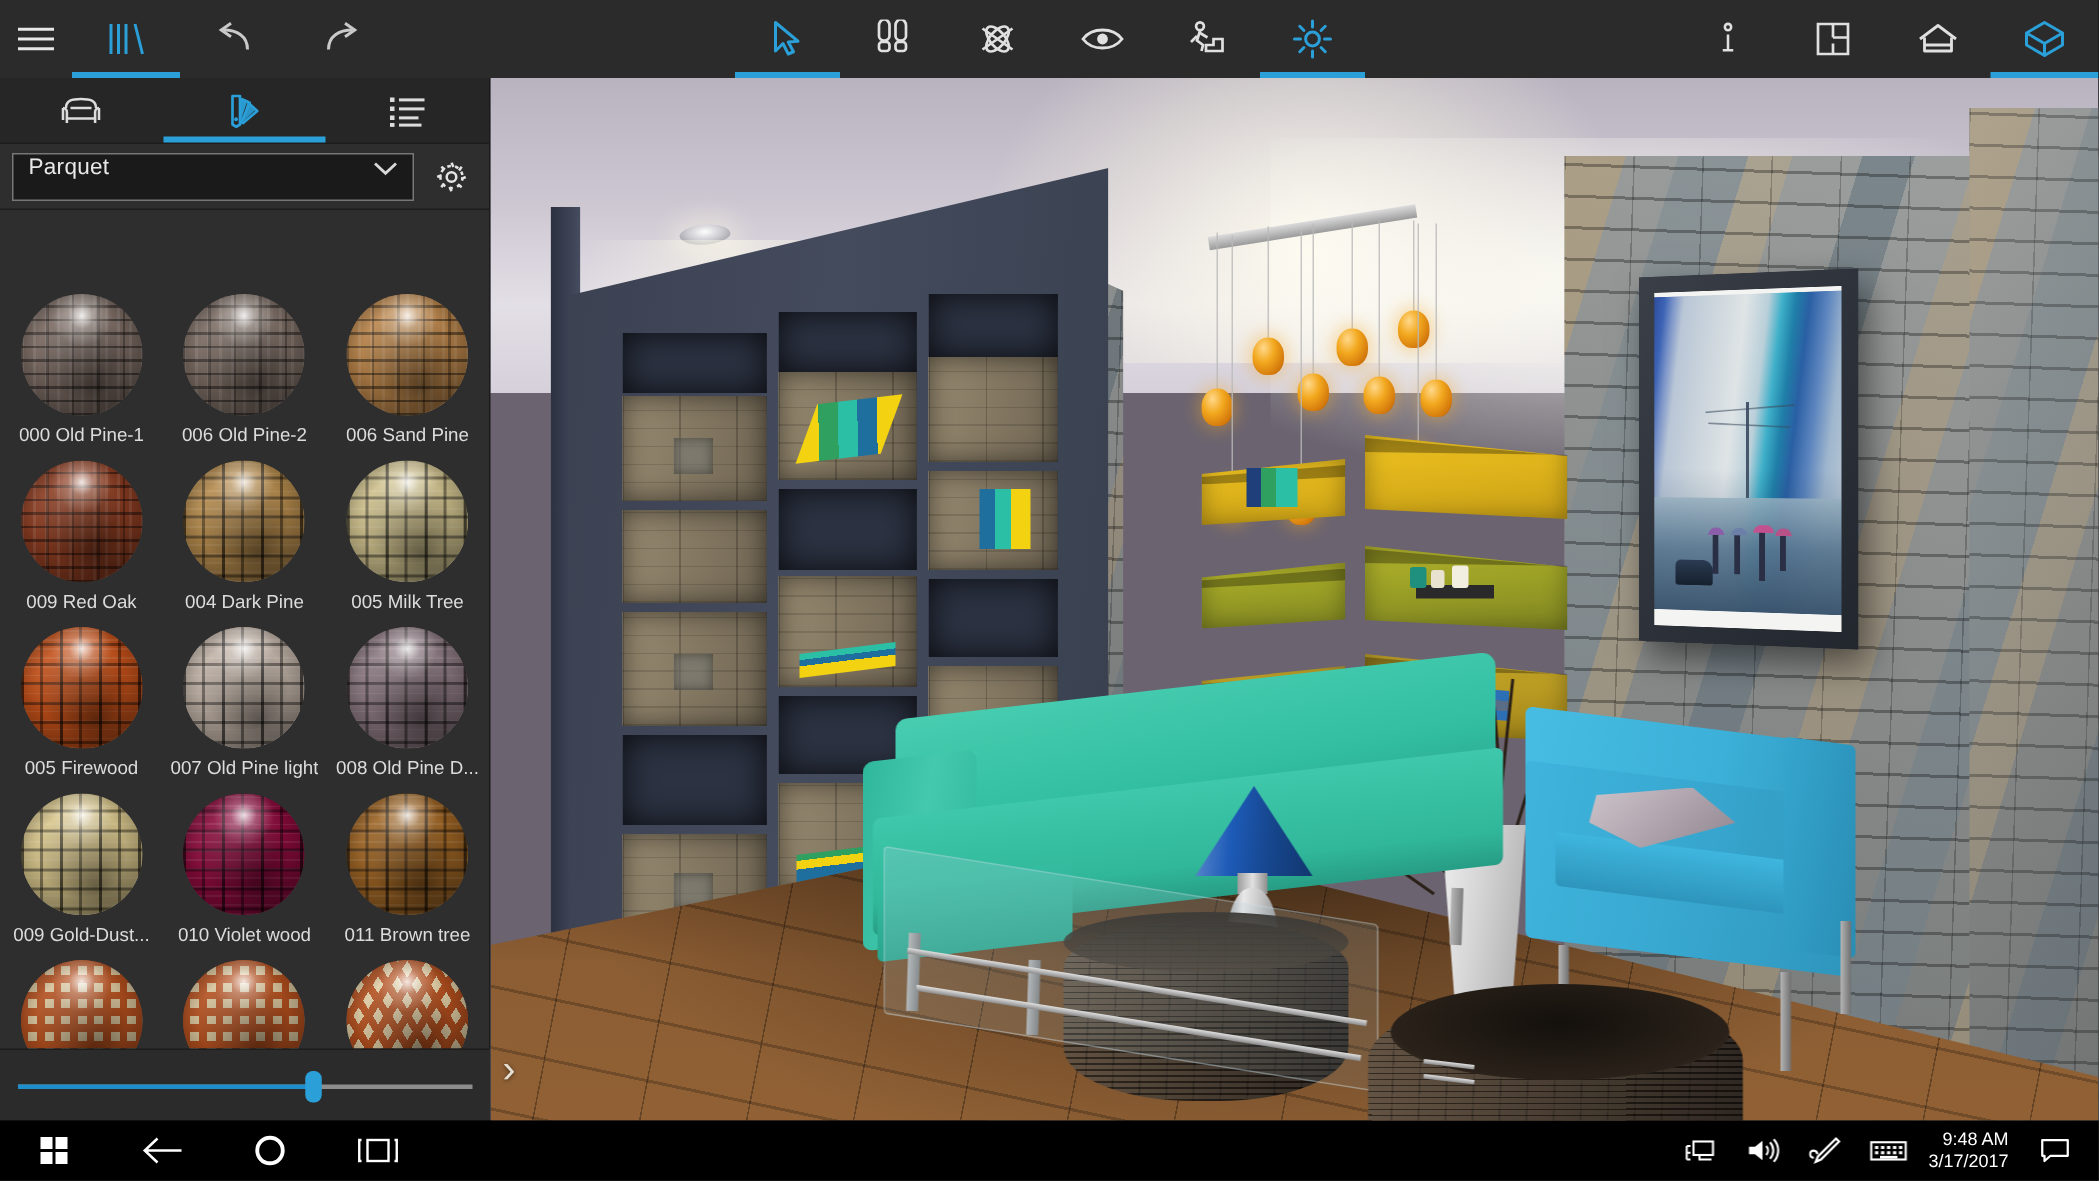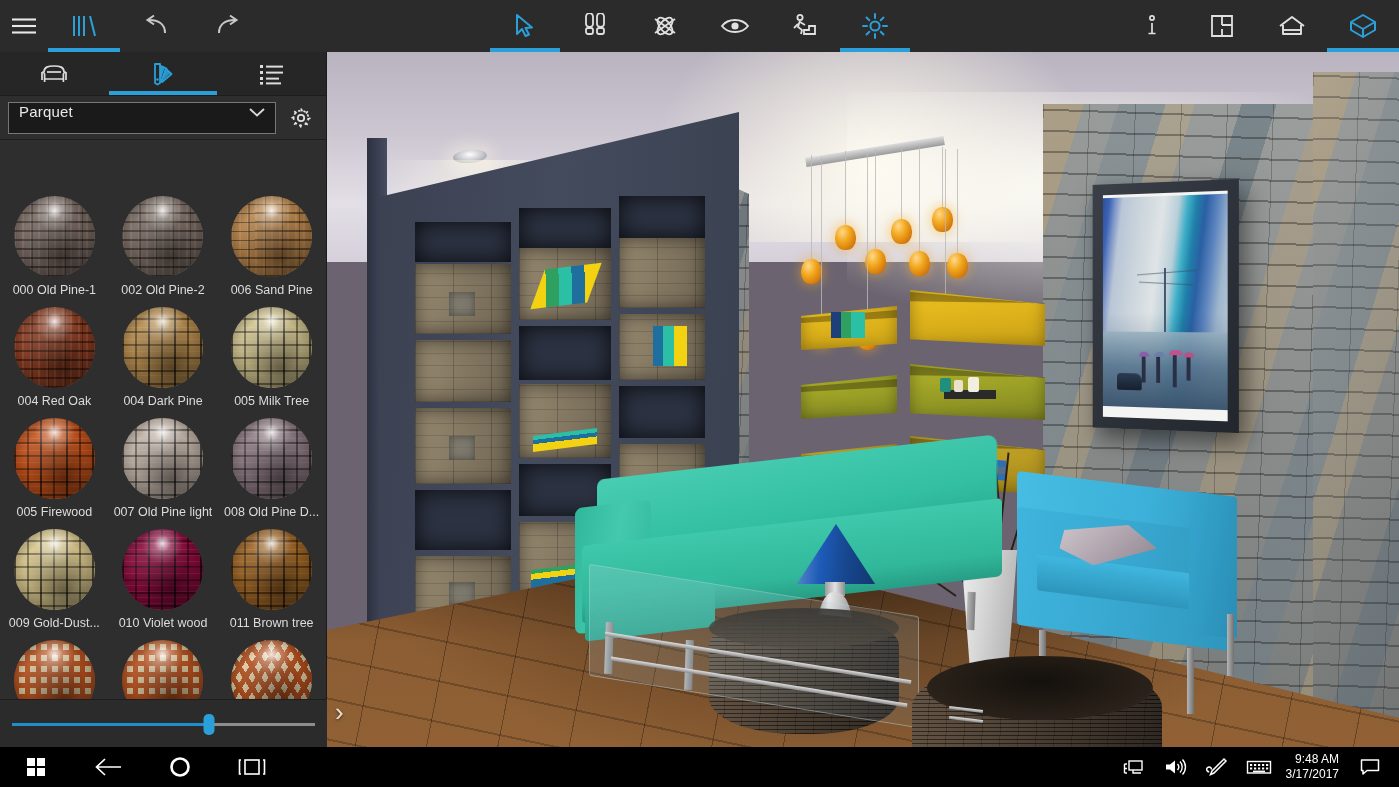--- a/index.html
+++ b/index.html
@@ -641,29 +641,29 @@
     </div>
 
     <div class="sb-grid-wrap">
       <div class="sb-grid" id="swatch-grid">
           <div class="swatch">
             <div class="ball" style="background-color: rgb(122, 106, 98); background-image: repeating-linear-gradient(0deg, rgba(0, 0, 0, 0.42) 0px, rgba(0, 0, 0, 0.42) 1.5px, rgba(0, 0, 0, 0) 1.5px, rgba(0, 0, 0, 0) 9px), repeating-linear-gradient(90deg, rgba(0, 0, 0, 0.3) 0px, rgba(0, 0, 0, 0.3) 1.5px, rgba(0, 0, 0, 0) 1.5px, rgba(0, 0, 0, 0) 17px), repeating-linear-gradient(90deg, rgba(255, 255, 255, 0.1) 0px, rgba(255, 255, 255, 0.1) 2px, rgba(0, 0, 0, 0) 2px, rgba(0, 0, 0, 0) 8px);"></div>
             <div class="swatch-label">000 Old Pine-1</div>
           </div>
           <div class="swatch">
             <div class="ball" style="background-color: rgb(125, 110, 101); background-image: repeating-linear-gradient(0deg, rgba(0, 0, 0, 0.42) 0px, rgba(0, 0, 0, 0.42) 1.5px, rgba(0, 0, 0, 0) 1.5px, rgba(0, 0, 0, 0) 9px), repeating-linear-gradient(90deg, rgba(0, 0, 0, 0.3) 0px, rgba(0, 0, 0, 0.3) 1.5px, rgba(0, 0, 0, 0) 1.5px, rgba(0, 0, 0, 0) 17px), repeating-linear-gradient(90deg, rgba(255, 255, 255, 0.1) 0px, rgba(255, 255, 255, 0.1) 2px, rgba(0, 0, 0, 0) 2px, rgba(0, 0, 0, 0) 8px);"></div>
-            <div class="swatch-label">002 Old Pine-2</div>
+            <div class="swatch-label">006 Old Pine-2</div>
           </div>
           <div class="swatch">
             <div class="ball" style="background-color: rgb(185, 132, 74); background-image: repeating-linear-gradient(0deg, rgba(0, 0, 0, 0.42) 0px, rgba(0, 0, 0, 0.42) 1.5px, rgba(0, 0, 0, 0) 1.5px, rgba(0, 0, 0, 0) 9px), repeating-linear-gradient(90deg, rgba(0, 0, 0, 0.3) 0px, rgba(0, 0, 0, 0.3) 1.5px, rgba(0, 0, 0, 0) 1.5px, rgba(0, 0, 0, 0) 17px), repeating-linear-gradient(90deg, rgba(255, 255, 255, 0.1) 0px, rgba(255, 255, 255, 0.1) 2px, rgba(0, 0, 0, 0) 2px, rgba(0, 0, 0, 0) 8px);"></div>
             <div class="swatch-label">006 Sand Pine</div>
           </div>
           <div class="swatch">
             <div class="ball" style="background-color: rgb(140, 61, 34); background-image: repeating-linear-gradient(0deg, rgba(0, 0, 0, 0.42) 0px, rgba(0, 0, 0, 0.42) 1.5px, rgba(0, 0, 0, 0) 1.5px, rgba(0, 0, 0, 0) 9px), repeating-linear-gradient(90deg, rgba(0, 0, 0, 0.3) 0px, rgba(0, 0, 0, 0.3) 1.5px, rgba(0, 0, 0, 0) 1.5px, rgba(0, 0, 0, 0) 17px), repeating-linear-gradient(90deg, rgba(255, 255, 255, 0.1) 0px, rgba(255, 255, 255, 0.1) 2px, rgba(0, 0, 0, 0) 2px, rgba(0, 0, 0, 0) 8px);"></div>
-            <div class="swatch-label">004 Red Oak</div>
+            <div class="swatch-label">009 Red Oak</div>
           </div>
           <div class="swatch">
             <div class="ball" style="background-color: rgb(180, 138, 76); background-image: repeating-linear-gradient(0deg, rgba(0, 0, 0, 0.4) 0px, rgba(0, 0, 0, 0.4) 2px, rgba(0, 0, 0, 0) 2px, rgba(0, 0, 0, 0) 13px), repeating-linear-gradient(90deg, rgba(0, 0, 0, 0.4) 0px, rgba(0, 0, 0, 0.4) 2px, rgba(0, 0, 0, 0) 2px, rgba(0, 0, 0, 0) 13px), repeating-linear-gradient(90deg, rgba(0, 0, 0, 0.3) 0px, rgba(0, 0, 0, 0.3) 2px, rgba(0, 0, 0, 0) 2px, rgba(0, 0, 0, 0) 26px), repeating-linear-gradient(0deg, rgba(255, 255, 255, 0.09) 0px, rgba(255, 255, 255, 0.09) 1px, rgba(0, 0, 0, 0) 1px, rgba(0, 0, 0, 0) 6px); background-size: 26px 26px, 26px 26px, auto, auto;"></div>
             <div class="swatch-label">004 Dark Pine</div>
           </div>
           <div class="swatch">
             <div class="ball" style="background-color: rgb(207, 193, 141); background-image: repeating-linear-gradient(0deg, rgba(0, 0, 0, 0.4) 0px, rgba(0, 0, 0, 0.4) 2px, rgba(0, 0, 0, 0) 2px, rgba(0, 0, 0, 0) 13px), repeating-linear-gradient(90deg, rgba(0, 0, 0, 0.4) 0px, rgba(0, 0, 0, 0.4) 2px, rgba(0, 0, 0, 0) 2px, rgba(0, 0, 0, 0) 13px), repeating-linear-gradient(90deg, rgba(0, 0, 0, 0.3) 0px, rgba(0, 0, 0, 0.3) 2px, rgba(0, 0, 0, 0) 2px, rgba(0, 0, 0, 0) 26px), repeating-linear-gradient(0deg, rgba(255, 255, 255, 0.09) 0px, rgba(255, 255, 255, 0.09) 1px, rgba(0, 0, 0, 0) 1px, rgba(0, 0, 0, 0) 6px); background-size: 26px 26px, 26px 26px, auto, auto;"></div>
             <div class="swatch-label">005 Milk Tree</div>
           </div>
           <div class="swatch">

